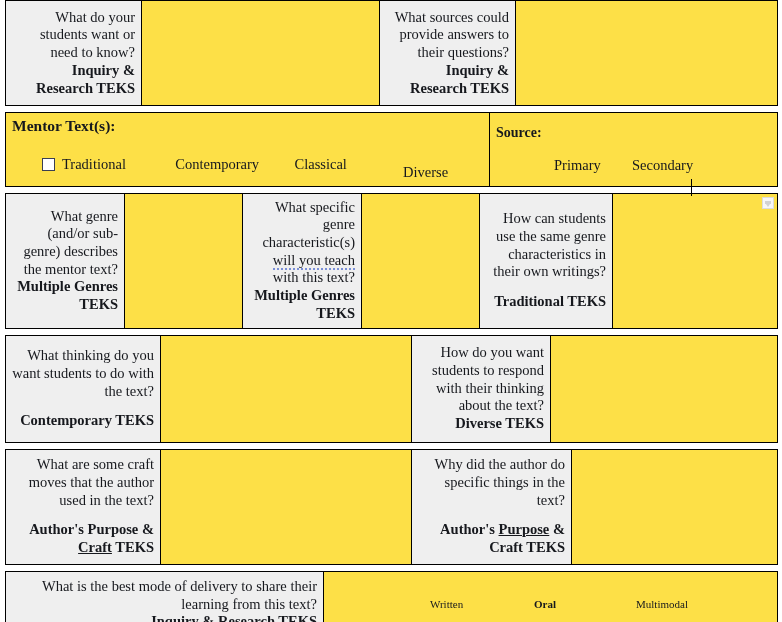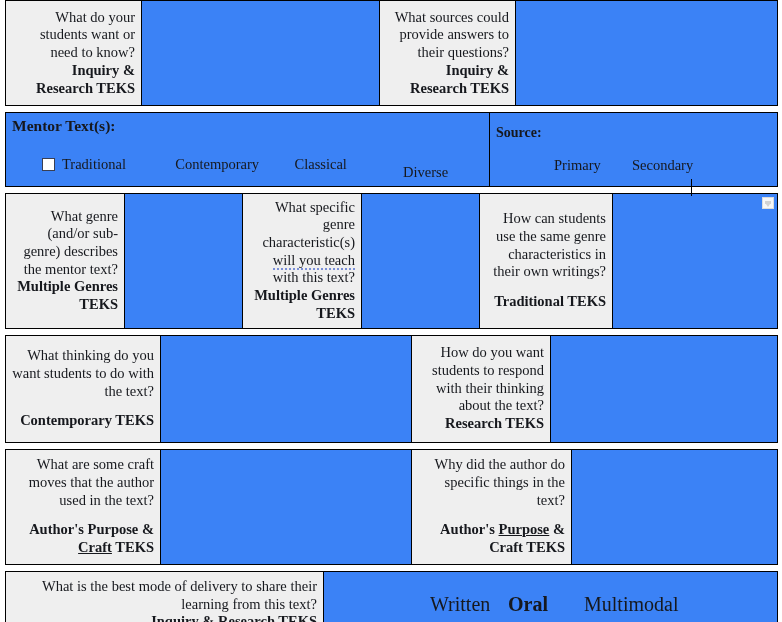--- a/index.html
+++ b/index.html
@@ -30,21 +30,21 @@
     width: 772px;
     margin: 0 5px;
     background: #ffffff;
   }
   .tbl td {
     border: 1px solid #000000;
     vertical-align: middle;
     padding: 4px 6px;
     font-size: 14.5px;
     line-height: 1.22;
-    background: #3b82f6;
+    background: #fde047;
   }
   .shaded { background: #efefef !important; }
   .q {
     text-align: right;
   }
   .q .teks {
     font-weight: bold;
     display: block;
   }
   .q .gap { display: block; height: 12px; }
@@ -103,21 +103,22 @@
     padding-left: 58px;
     font-size: 14.5px;
   }
   .src-primary { width: 78px; }
   .src-secondary { width: 100px; }
 
   
   .modes {
     display: flex;
     padding-left: 100px;
-    font-size: 20px;
+    font-size: 11px;
+    gap: 26px;
   }
   .mode-written { width: 78px; }
   .mode-oral { width: 76px; font-weight: bold; }
   .mode-multimodal { width: 100px; }
 
   
   .caret {
     display: inline-block;
     width: 1px;
     height: 17px;
@@ -265,21 +266,21 @@
     <tbody>
         <tr>
       <td class="shaded q" style="height:98px">
         <span>What thinking do you want students to do with the text?</span>
         <span class="gap"></span>
         <span class="teks">Contemporary TEKS</span>
       </td>
       <td class="blank"></td>
       <td class="shaded q">
         <span>How do you want students to respond with their thinking about the text?</span>
-        <span class="teks">Research TEKS</span>
+        <span class="teks">Diverse TEKS</span>
       </td>
       <td class="blank"></td>
     </tr>
   </tbody>
     </table>
 
   <table class="tbl band">
     <colgroup>
       <col style="width:155px">
         <col style="width:251px">

